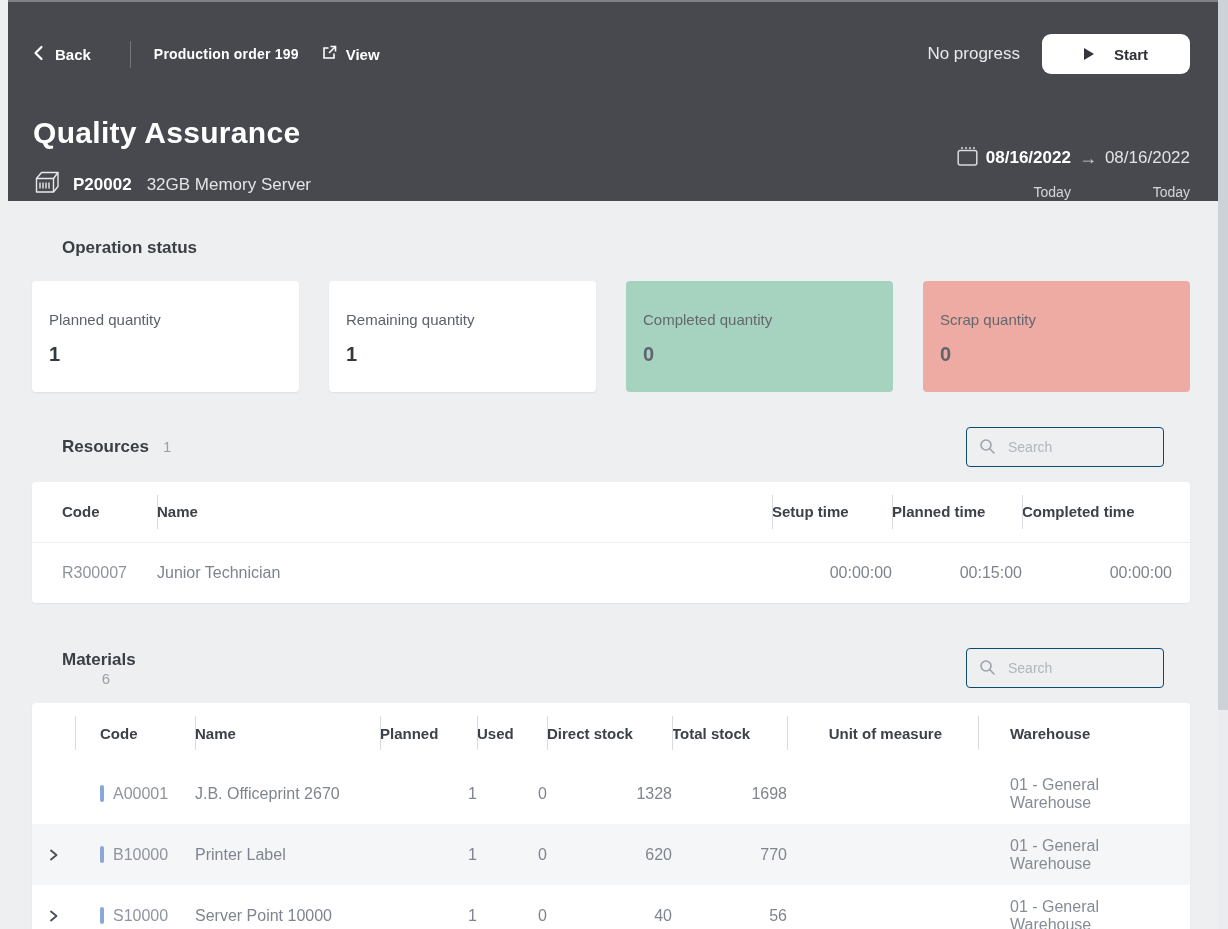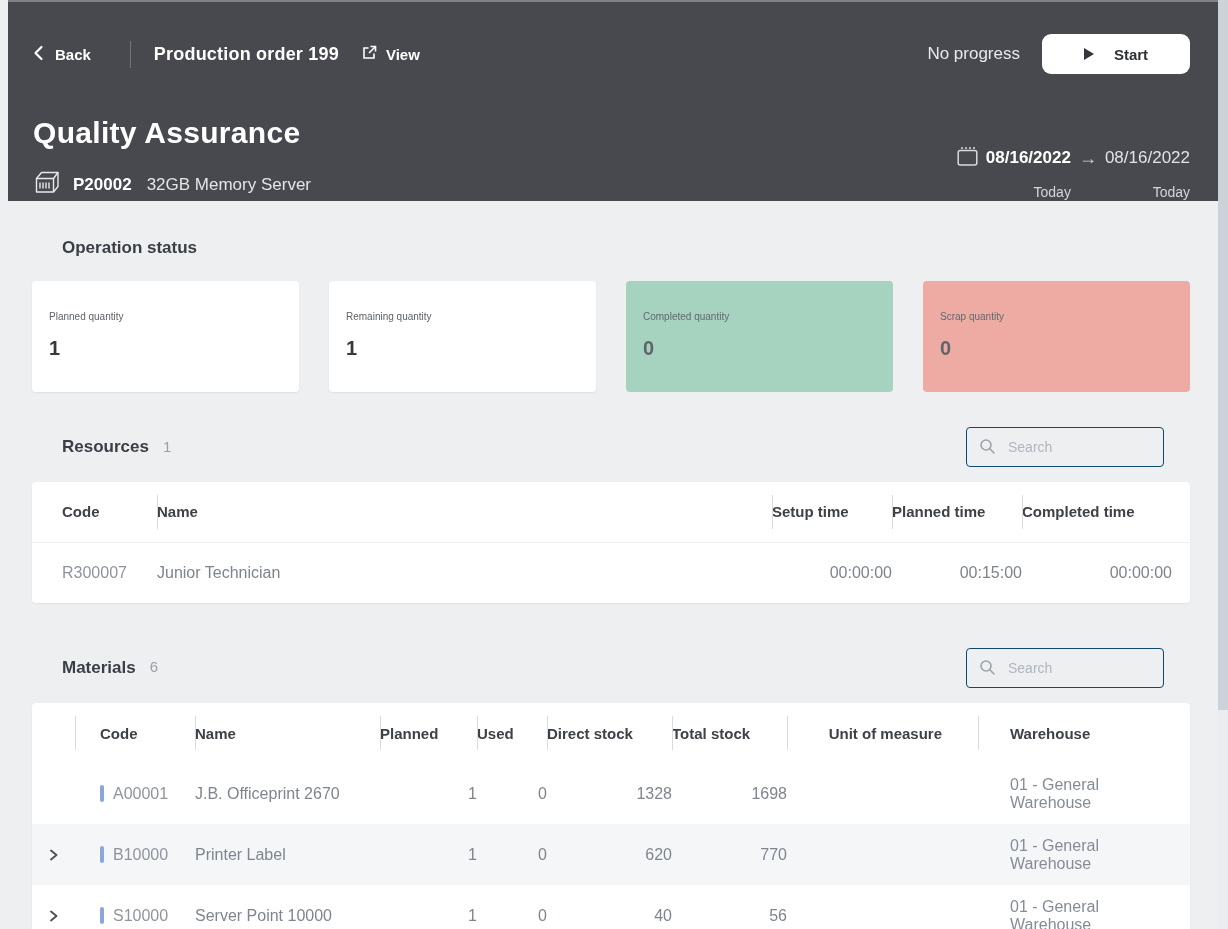--- a/index.html
+++ b/index.html
@@ -9,21 +9,21 @@
   .gutter-left { width:8px; background:#edeff1; flex:0 0 auto; }
   .main { width:1210px; flex:0 0 auto; display:flex; flex-direction:column; }
   .scrollbar { width:10px; flex:0 0 auto; background:#eaecef; position:relative; }
   .scrollbar .thumb { position:absolute; top:0; left:0; width:10px; height:710px; background:#cdd2d9; }
 
   
   .hero { height:215px; background:#47494f; border-top:2px solid #7e8085; padding:0 28px 0 25px; color:#fff; }
   .topbar { display:flex; align-items:center; margin-top:31px; height:42px; }
   .back-btn { display:flex; align-items:center; gap:11px; background:none; border:none; color:#fff; cursor:pointer; font:bold 15px "Liberation Sans",sans-serif; }
   .tb-divider { width:1px; height:27px; background:#72747a; margin:0 23px 0 39px; }
-  .po-title { font-size:18px; font-weight:bold; letter-spacing:.2px; }
+  .po-title { font-size:14px; font-weight:bold; letter-spacing:.2px; }
   .view-btn { display:flex; align-items:center; gap:9px; background:none; border:none; color:#fff; cursor:pointer; font:bold 15px "Liberation Sans",sans-serif; margin-left:23px; }
   .tb-spacer { flex:1; }
   .no-progress { font-size:17px; color:#e8e9eb; margin-right:22px; }
   .start-btn { width:148px; height:40px; background:#ffffff; border:none; border-radius:9px; display:flex; align-items:center; justify-content:center; gap:20px; cursor:pointer; font:bold 15px "Liberation Sans",sans-serif; color:#2f3237; }
   .play-tri { width:0; height:0; border-left:10px solid #33363c; border-top:6px solid transparent; border-bottom:6px solid transparent; }
 
   .hero-bottom { display:flex; justify-content:space-between; margin-top:41px; }
   .hero-title { font-size:30px; font-weight:bold; letter-spacing:.3px; }
   .product-line { display:flex; align-items:center; gap:13px; margin-top:19px; font-size:17px; }
   .product-code { font-weight:bold; }
@@ -35,21 +35,21 @@
   .date-note { font-size:14px; color:#d4d6d9; text-align:right; }
 
   
   .body { flex:1; background:#edeff1; padding:0 28px 0 24px; }
   .section-title-row { display:flex; align-items:baseline; padding-left:30px; margin-top:37px; }
   .section-title { font-size:17px; font-weight:bold; color:#3a3e45; }
   .section-count { font-size:15px; color:#9aa0a8; margin-left:14px; }
 
   .cards { display:flex; gap:30px; margin-top:23px; }
   .card { width:267px; height:111px; border-radius:4px; padding:30px 17px 0 17px; background:#fff; box-shadow:0 1px 2px rgba(31,35,40,.07); }
-  .card .label { font-size:10px; color:#5d6269; }
+  .card .label { font-size:15px; color:#5d6269; }
   .card .value { font-size:20px; font-weight:bold; color:#34383f; margin-top:15px; }
   .card.green { background:#a6d2c0; box-shadow:none; }
   .card.red   { background:#edaba3; box-shadow:none; }
   .card.green .label, .card.red .label { color:#63686f; }
   .card.green .value, .card.red .value { color:#60656c; font-weight:bold; }
 
   .list-header { display:flex; align-items:center; justify-content:space-between; margin-top:35px; padding-left:30px; }
   .search-box { position:relative; width:198px; height:40px; margin-right:26px; }
   .search-box input { width:100%; height:100%; border:1px solid #0c4a6e; border-radius:4px; background:transparent; padding:0 10px 0 41px; font:14px "Liberation Sans",sans-serif; color:#4a4f56; outline:none; }
   .search-box input::placeholder { color:#b0b6bd; }
@@ -231,21 +231,21 @@
             <td class="c-code">R300007</td>
             <td class="c-name">Junior Technician</td>
             <td class="num time">00:00:00</td>
             <td class="num time">00:15:00</td>
             <td class="num time c-ctime">00:00:00</td>
           </tr>
         </tbody>
       </table>
 
       <div class="list-header" style="margin-top:45px;">
-        <div style="display:flex;align-items:flex-start;">
+        <div style="display:flex;align-items:center;flex-direction:column;">
           <span class="section-title">Materials</span>
           <span class="section-count">6</span>
         </div>
         <div class="search-box">
           <svg width="17" height="17" viewBox="0 0 17 17">
               <circle cx="7" cy="7" r="5" fill="none" stroke="#9da3ab" stroke-width="1.6"></circle>
               <line x1="10.8" y1="10.8" x2="15" y2="15" stroke="#9da3ab" stroke-width="1.6" stroke-linecap="round"></line>
             </svg>
           <input type="text" placeholder="Search" style="">
         </div>

